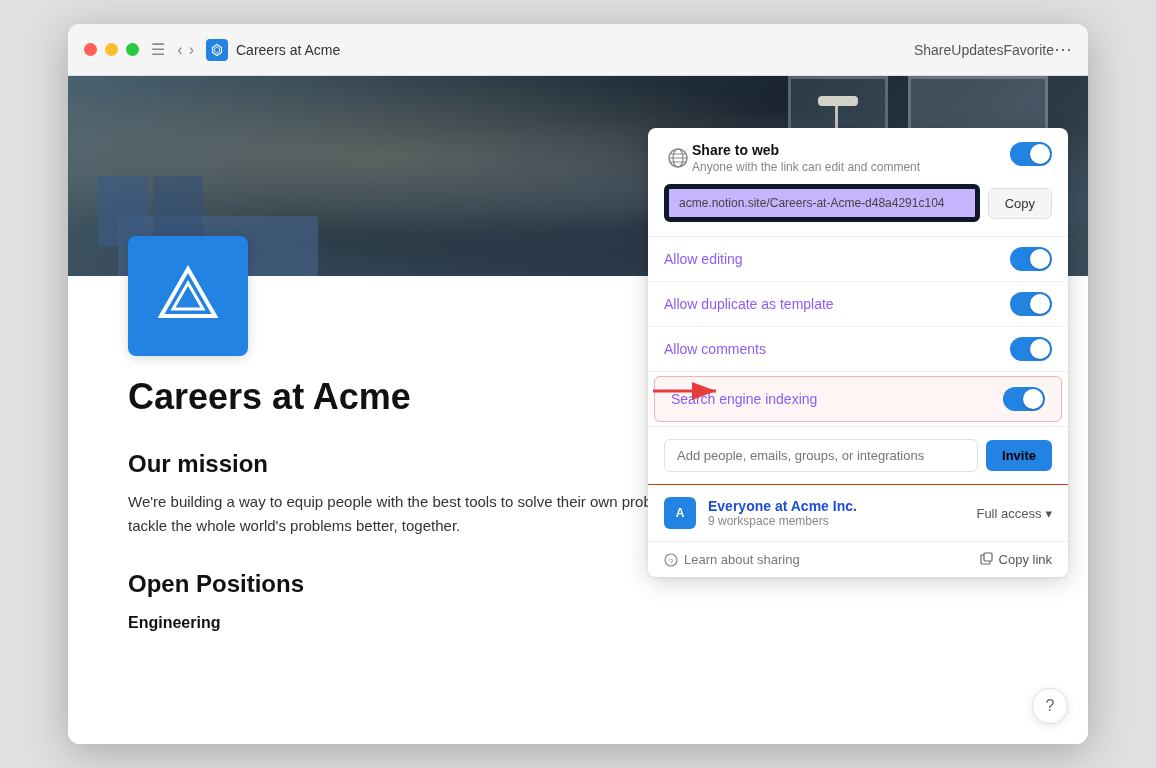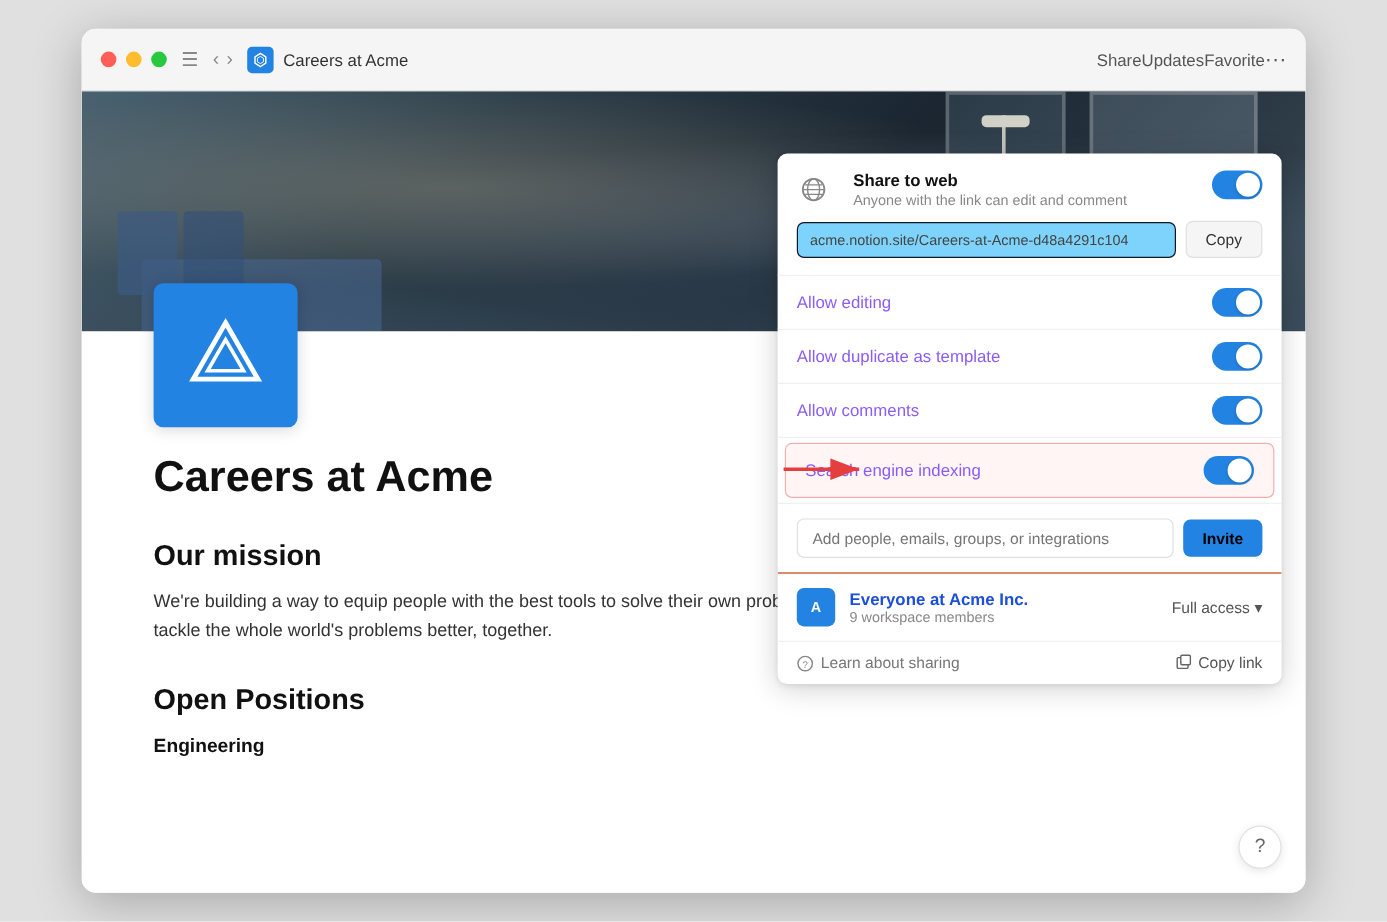--- a/index.html
+++ b/index.html
@@ -216,21 +216,21 @@
     }
 
     .dropdown-section {
       padding: 14px 16px;
       border-bottom: 1px solid #f0f0f0;
     }
 
     .share-to-web-row {
       display: flex;
       align-items: flex-start;
-      gap: 19px;
+      gap: 0;
       justify-content: flex-end;
     }
 
     .globe-icon-container {
       width: 28px;
       height: 28px;
       display: flex;
       align-items: center;
       justify-content: center;
       flex-shrink: 0;
@@ -280,25 +280,25 @@
     .url-row {
       display: flex;
       align-items: center;
       gap: 8px;
       margin-top: 10px;
     }
 
     .url-input {
       flex: 1;
       padding: 7px 10px;
-      border: 1px solid #0f172a;
+      border: 5px solid #0f172a;
       border-radius: 6px;
       font-size: 12px;
       color: #444;
-      background: #7dd3fc;
+      background: #c4b5fd;
       outline: none;
     }
 
     .copy-btn {
       padding: 7px 16px;
       background: #f5f5f5;
       border: 1px solid #e0e0e0;
       border-radius: 6px;
       font-size: 13px;
       font-weight: 500;

